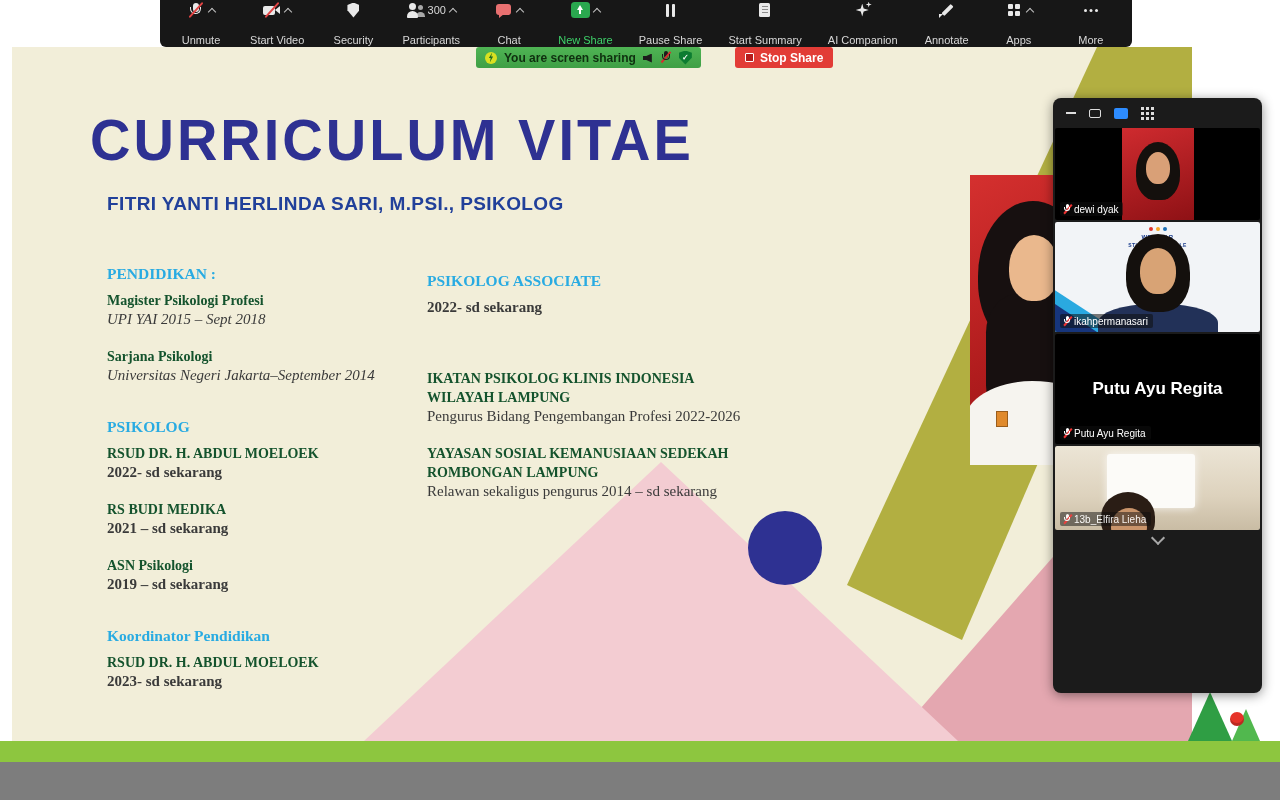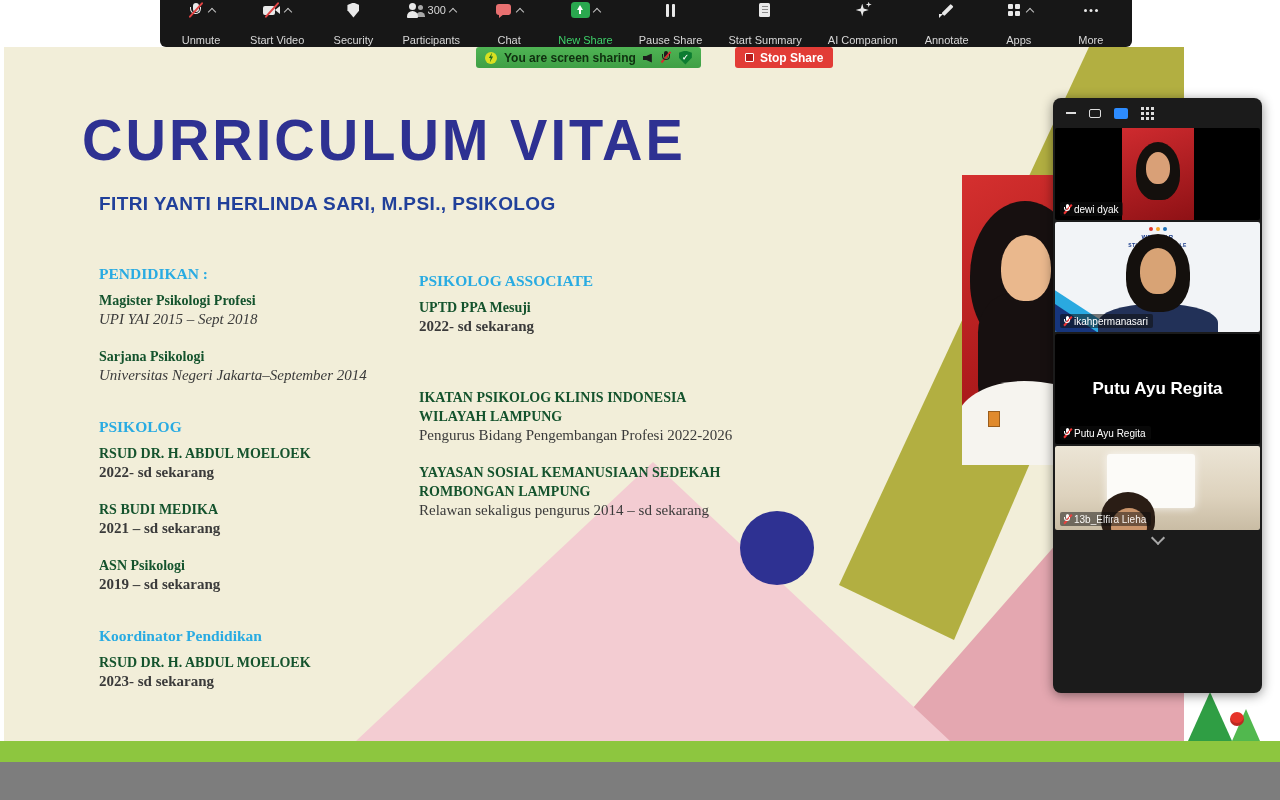--- a/index.html
+++ b/index.html
@@ -74,21 +74,21 @@
                 border-top:none;border-radius:0 0 5px 5px;box-sizing:border-box;}
   .slash-sm{position:absolute;left:4.5px;top:-1px;width:1.6px;height:14px;background:#d32f2f;transform:rotate(40deg);}
   .sb-shield{position:relative;width:13px;height:14px;background:#0c7c31;display:flex;align-items:center;justify-content:center;
                 clip-path:polygon(50% 0,100% 16%,100% 52%,50% 100%,0 52%,0 16%);flex:0 0 auto;}
   .sb-shield .ck{color:#fff;font-size:8px;line-height:1;font-weight:700;}
   .stop-share{position:absolute;left:735px;top:47px;height:21px;display:flex;align-items:center;gap:6px;padding:0 10px;
                 background:#e23c36;border-radius:3px;color:#fff;font-size:12px;font-weight:700;z-index:45;cursor:pointer;justify-content:center;}
   .stop-ic{width:7px;height:7px;background:#b71c1c;border:1.5px solid #fff;border-radius:1px;}
 
   
-  .slide{position:absolute;left:4px;top:47px;width:1180px;height:694px;background:#f2eed9;overflow:hidden;z-index:1;}
+  .slide{position:absolute;left:12px;top:47px;width:1180px;height:694px;background:#f2eed9;overflow:hidden;z-index:1;}
   .shape{position:absolute;left:0;top:0;width:1180px;height:694px;}
   .olive{background:#b2af41;clip-path:polygon(835px 538px,1085px 0px,1205px 0px,950px 593px);}
   .pinkdark{background:#e4a7b0;clip-path:polygon(880px 694px,1180px 351px,1180px 694px);}
   .pinklight{background:#f3ccd2;clip-path:polygon(649px 415px,352px 694px,946px 694px);}
   .navy-circle{position:absolute;left:736px;top:464px;width:74px;height:74px;border-radius:50%;background:#2e3192;}
   .slide-title{position:absolute;left:78px;top:60px;font-size:56px;font-weight:700;letter-spacing:3px;
                color:#2e3192;font-family:"Liberation Sans",sans-serif;transform:scaleY(1.04);}
   .slide-sub{position:absolute;left:95px;top:146px;font-size:19px;font-weight:700;letter-spacing:.4px;color:#21409a;}
   .col{position:absolute;font-family:"Liberation Serif",serif;}
   .col-left{left:95px;top:218px;width:315px;}
@@ -213,21 +213,20 @@
           <div class="t">RSUD DR. H. ABDUL MOELOEK</div>
           <div class="s b">2023- sd sekarang</div>
         </div>
       </div>
     </div>
 
     <div class="col col-right">
       <div class="sec">
         <div class="sec-h">PSIKOLOG ASSOCIATE</div>
         <div class="entry">
-          <div class="t">UPTD PPA Mesuji</div>
           <div class="s b">2022- sd sekarang</div>
         </div>
       </div>
       <div class="sec mt-lg">
         <div class="entry">
           <div class="t">IKATAN PSIKOLOG KLINIS INDONESIA WILAYAH LAMPUNG</div>
           <div class="s">Pengurus Bidang Pengembangan Profesi 2022-2026</div>
         </div>
         <div class="entry">
           <div class="t">YAYASAN SOSIAL KEMANUSIAAN SEDEKAH ROMBONGAN LAMPUNG</div>

